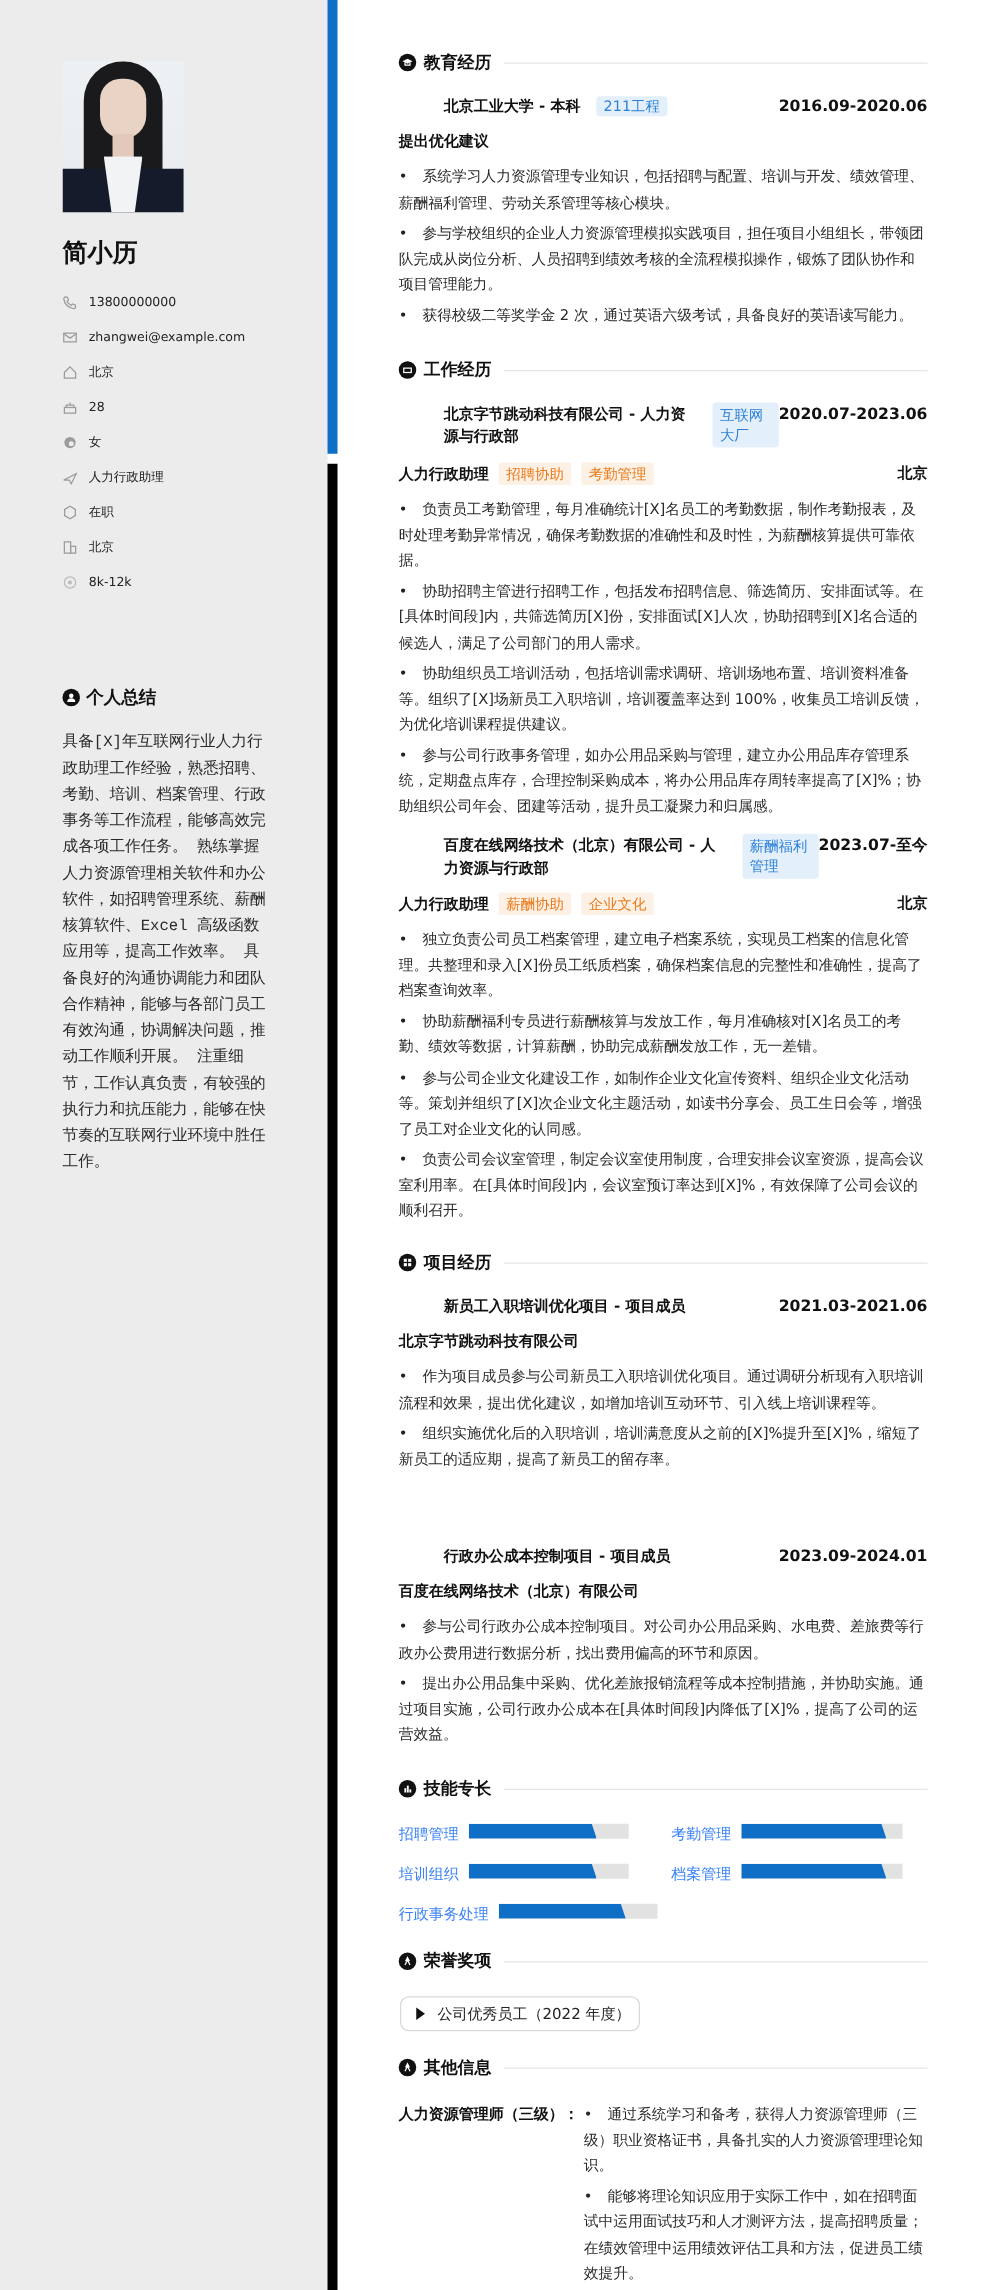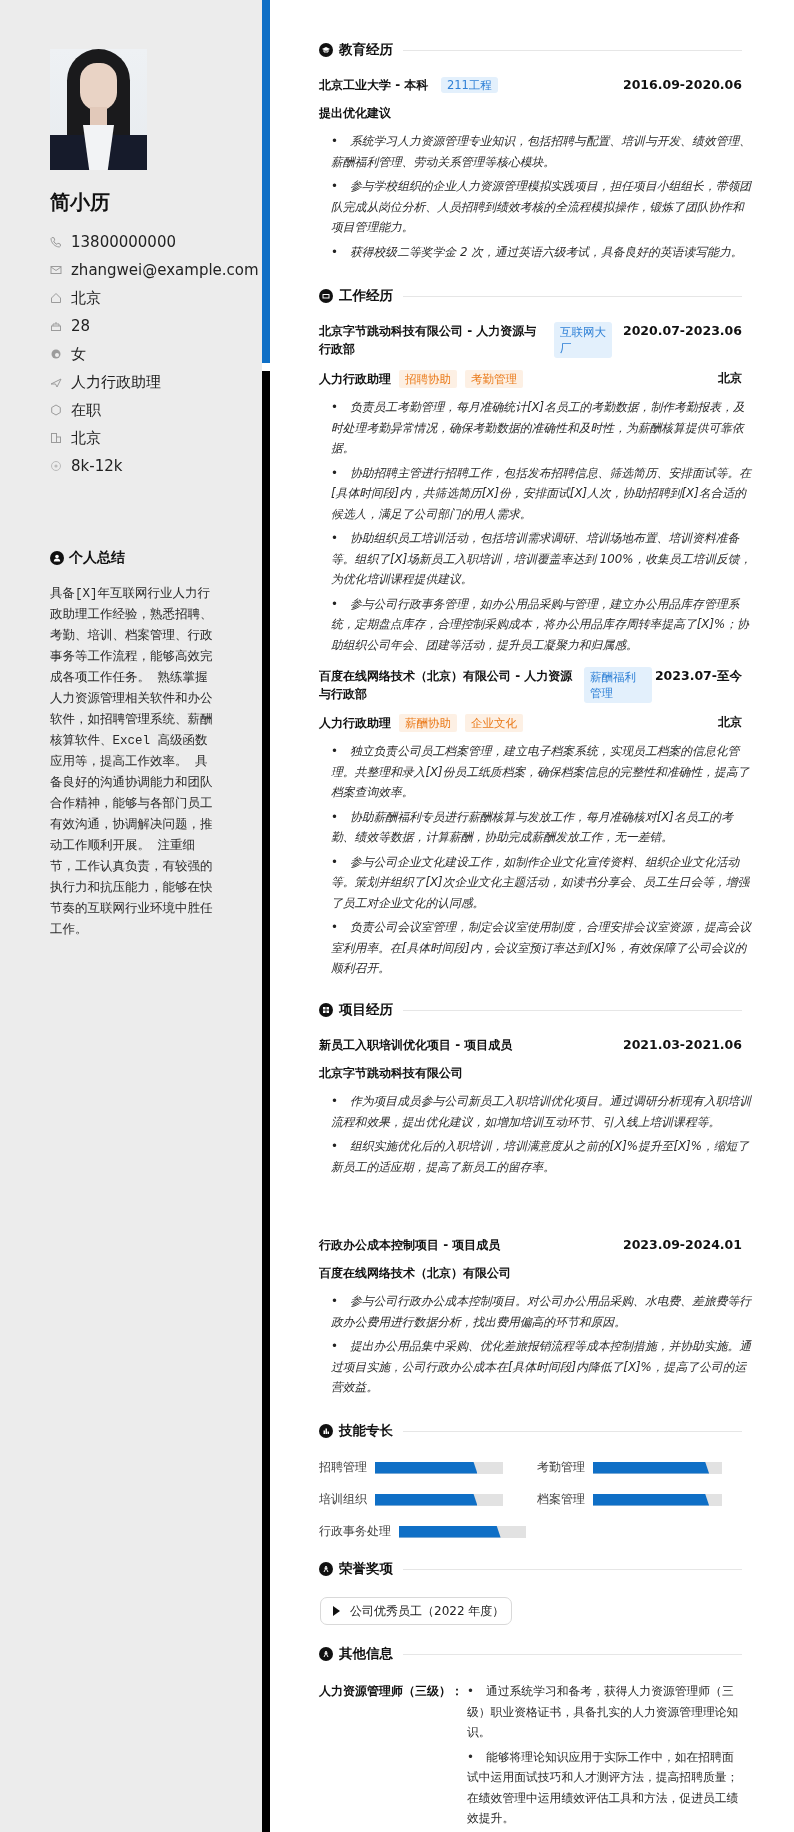--- a/index.html
+++ b/index.html
@@ -13,49 +13,49 @@
 
   .avatar { position: absolute; left: 50px; top: 49px; width: 97px; height: 121px; background: linear-gradient(#eef1f4, #e7ebef); overflow: hidden; }
   .avatar .hair { position: absolute; left: 17px; top: 0px; width: 63px; height: 105px; background: #1a1a1c; border-radius: 32px 32px 8px 8px; }
   .avatar .face { position: absolute; left: 30px; top: 14px; width: 37px; height: 48px; background: #e9d3c5; border-radius: 18px 18px 20px 20px; }
   .avatar .neck { position: absolute; left: 40px; top: 58px; width: 17px; height: 20px; background: #e2c9ba; }
   .avatar .suit { position: absolute; left: 0; top: 86px; width: 97px; height: 35px; background: #161b2b; }
   .avatar .shirt { position: absolute; left: 33px; top: 76px; width: 31px; height: 45px; background: #f2f3f5; clip-path: polygon(0 0, 100% 0, 80% 100%, 20% 100%); }
 
   .name { position: absolute; left: 50px; top: 189px; font-size: 20px; font-weight: bold; color: #111; }
   .info-list { position: absolute; left: 50px; top: 228px; list-style: none; }
-  .info-item { display: flex; align-items: center; height: 28px; font-size: 15px; color: #222; }
+  .info-item { display: flex; align-items: center; height: 28px; font-size: 10px; color: #222; }
   .info-icon { width: 12px; height: 12px; margin-right: 9px; display: inline-flex; align-items: center; justify-content: center; color: #9b9b9b; font-size: 11px; }
   .info-icon svg { width: 12px; height: 12px; }
 
   .summary-title { position: absolute; left: 50px; top: 549px; display: flex; align-items: center; font-size: 14px; font-weight: bold; color: #111; }
   .summary-title .circ { width: 14px; height: 14px; border-radius: 50%; background: #111; margin-right: 5px; display: inline-flex; align-items: center; justify-content: center; }
   .summary-text { position: absolute; left: 50px; top: 584px; width: 165px; font-size: 12.5px; line-height: 21px; color: #2a2a2a; font-family: Liberation Mono, monospace; }
 
   
   .main { position: absolute; left: 319px; top: 0; width: 423px; }
   .sec-head { position: absolute; left: 0; width: 423px; display: flex; align-items: center; height: 20px; justify-content: center; }
   .sec-head .circ { width: 14px; height: 14px; border-radius: 50%; background: #111; display: inline-flex; align-items: center; justify-content: center; margin-right: 6px; flex: none; }
   .sec-head .circ svg { width: 10px; height: 10px; }
   .sec-head .title { font-size: 13.5px; font-weight: bold; color: #111; white-space: nowrap; }
   .sec-head .line { flex: 1; height: 1px; background: #e6e6e6; margin-left: 10px; }
 
   .row { position: absolute; left: 0; width: 423px; display: flex; justify-content: space-between; align-items: flex-start; }
-  .row-title { font-size: 12px; font-weight: bold; color: #111; line-height: 18px; }
+  .row-title { font-size: 12px; font-weight: bold; color: #111; line-height: 18px; margin-left: 36px; }
   .row-date { font-size: 12.5px; font-weight: bold; color: #111; line-height: 18px; white-space: nowrap; }
   .tag-blue { display: inline-block; background: #e3f0fc; color: #2f80d6; font-size: 11.5px; padding: 0 6px; line-height: 16px; border-radius: 3px; font-weight: normal; }
   .tag-orange { display: inline-block; background: #fdf0e4; color: #ea7a1a; font-size: 11.5px; padding: 0 6px; line-height: 18px; border-radius: 2px; font-weight: normal; margin-left: 8px; }
 
   .sub { position: absolute; left: 0; font-size: 12px; font-weight: bold; color: #111; line-height: 18px; }
   .sub-right { position: absolute; right: 0; font-size: 12px; font-weight: bold; color: #111; }
 
-  .bullets { position: absolute; left: 12px; width: 423px; list-style: none; font-style: italic; }
+  .bullets { position: absolute; left: 0; width: 423px; list-style: none; }
   .bullets li { font-size: 11.8px; line-height: 20.5px; color: #2a2a2a; margin-bottom: 4px; }
   .bullets li::before { content: "•"; margin-right: 12px; color: #222; }
-  .skill { position: absolute; display: flex; align-items: center; font-size: 12px; color: #404040; }
+  .skill { position: absolute; display: flex; font-size: 12px; color: #3b82f6; }
   .bar { position: relative; height: 12px; background: #e2e2e2; margin-left: 8px; }
   .bar .fill { position: absolute; left: 0; top: 0; height: 12px; background: #0f6fc6; clip-path: polygon(0 0, calc(100% - 4px) 0, 100% 100%, 0 100%); }
 
   .award { position: absolute; left: 1px; top: 1597px; width: 192px; height: 28px; border: 1px solid #d9d9d9; border-radius: 7px; display: flex; align-items: center; padding-left: 12px; font-size: 12px; color: #222; }
   .award .tri { width: 0; height: 0; border-top: 5px solid transparent; border-bottom: 5px solid transparent; border-left: 7px solid #111; margin-right: 10px; }
 
   .other { position: absolute; left: 0; top: 1681px; width: 423px; display: flex; }
   .other .label { font-size: 12px; font-weight: bold; color: #111; white-space: nowrap; line-height: 20.5px; }
   .other ul { list-style: none; width: 279px; margin-left: 4px; }
   .other li { font-size: 11.8px; line-height: 20.5px; color: #2a2a2a; margin-bottom: 4px; }

